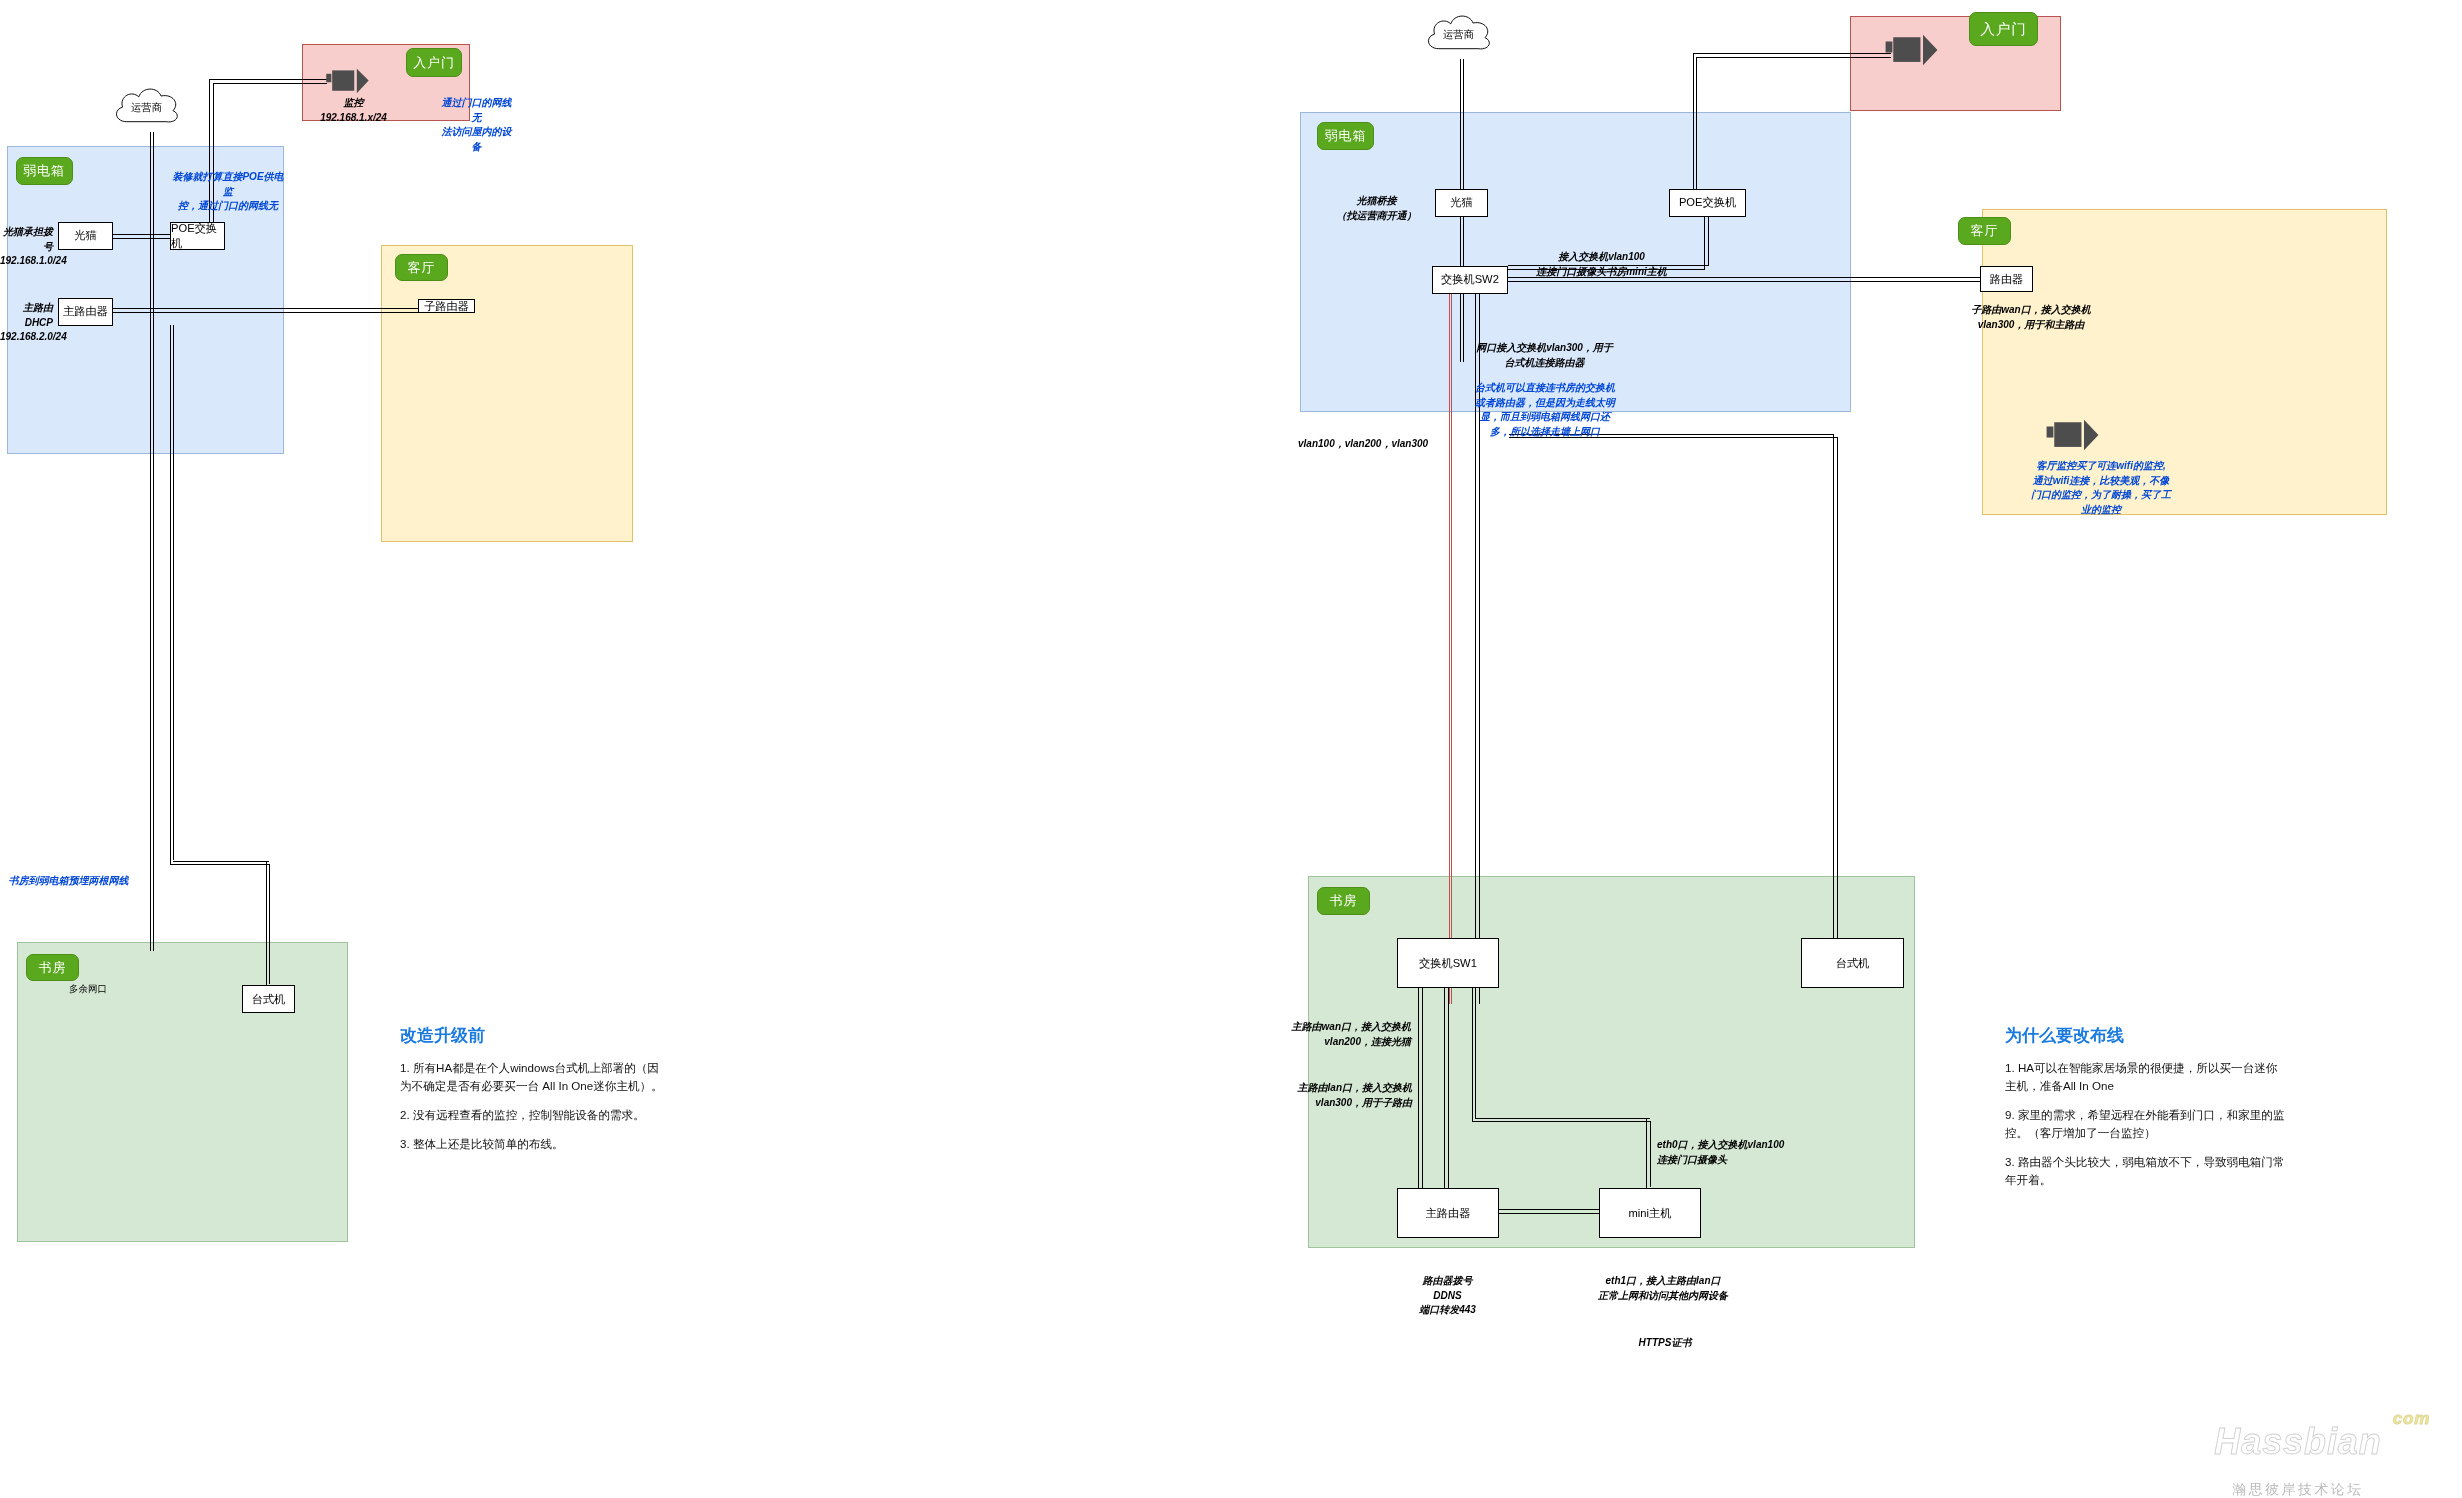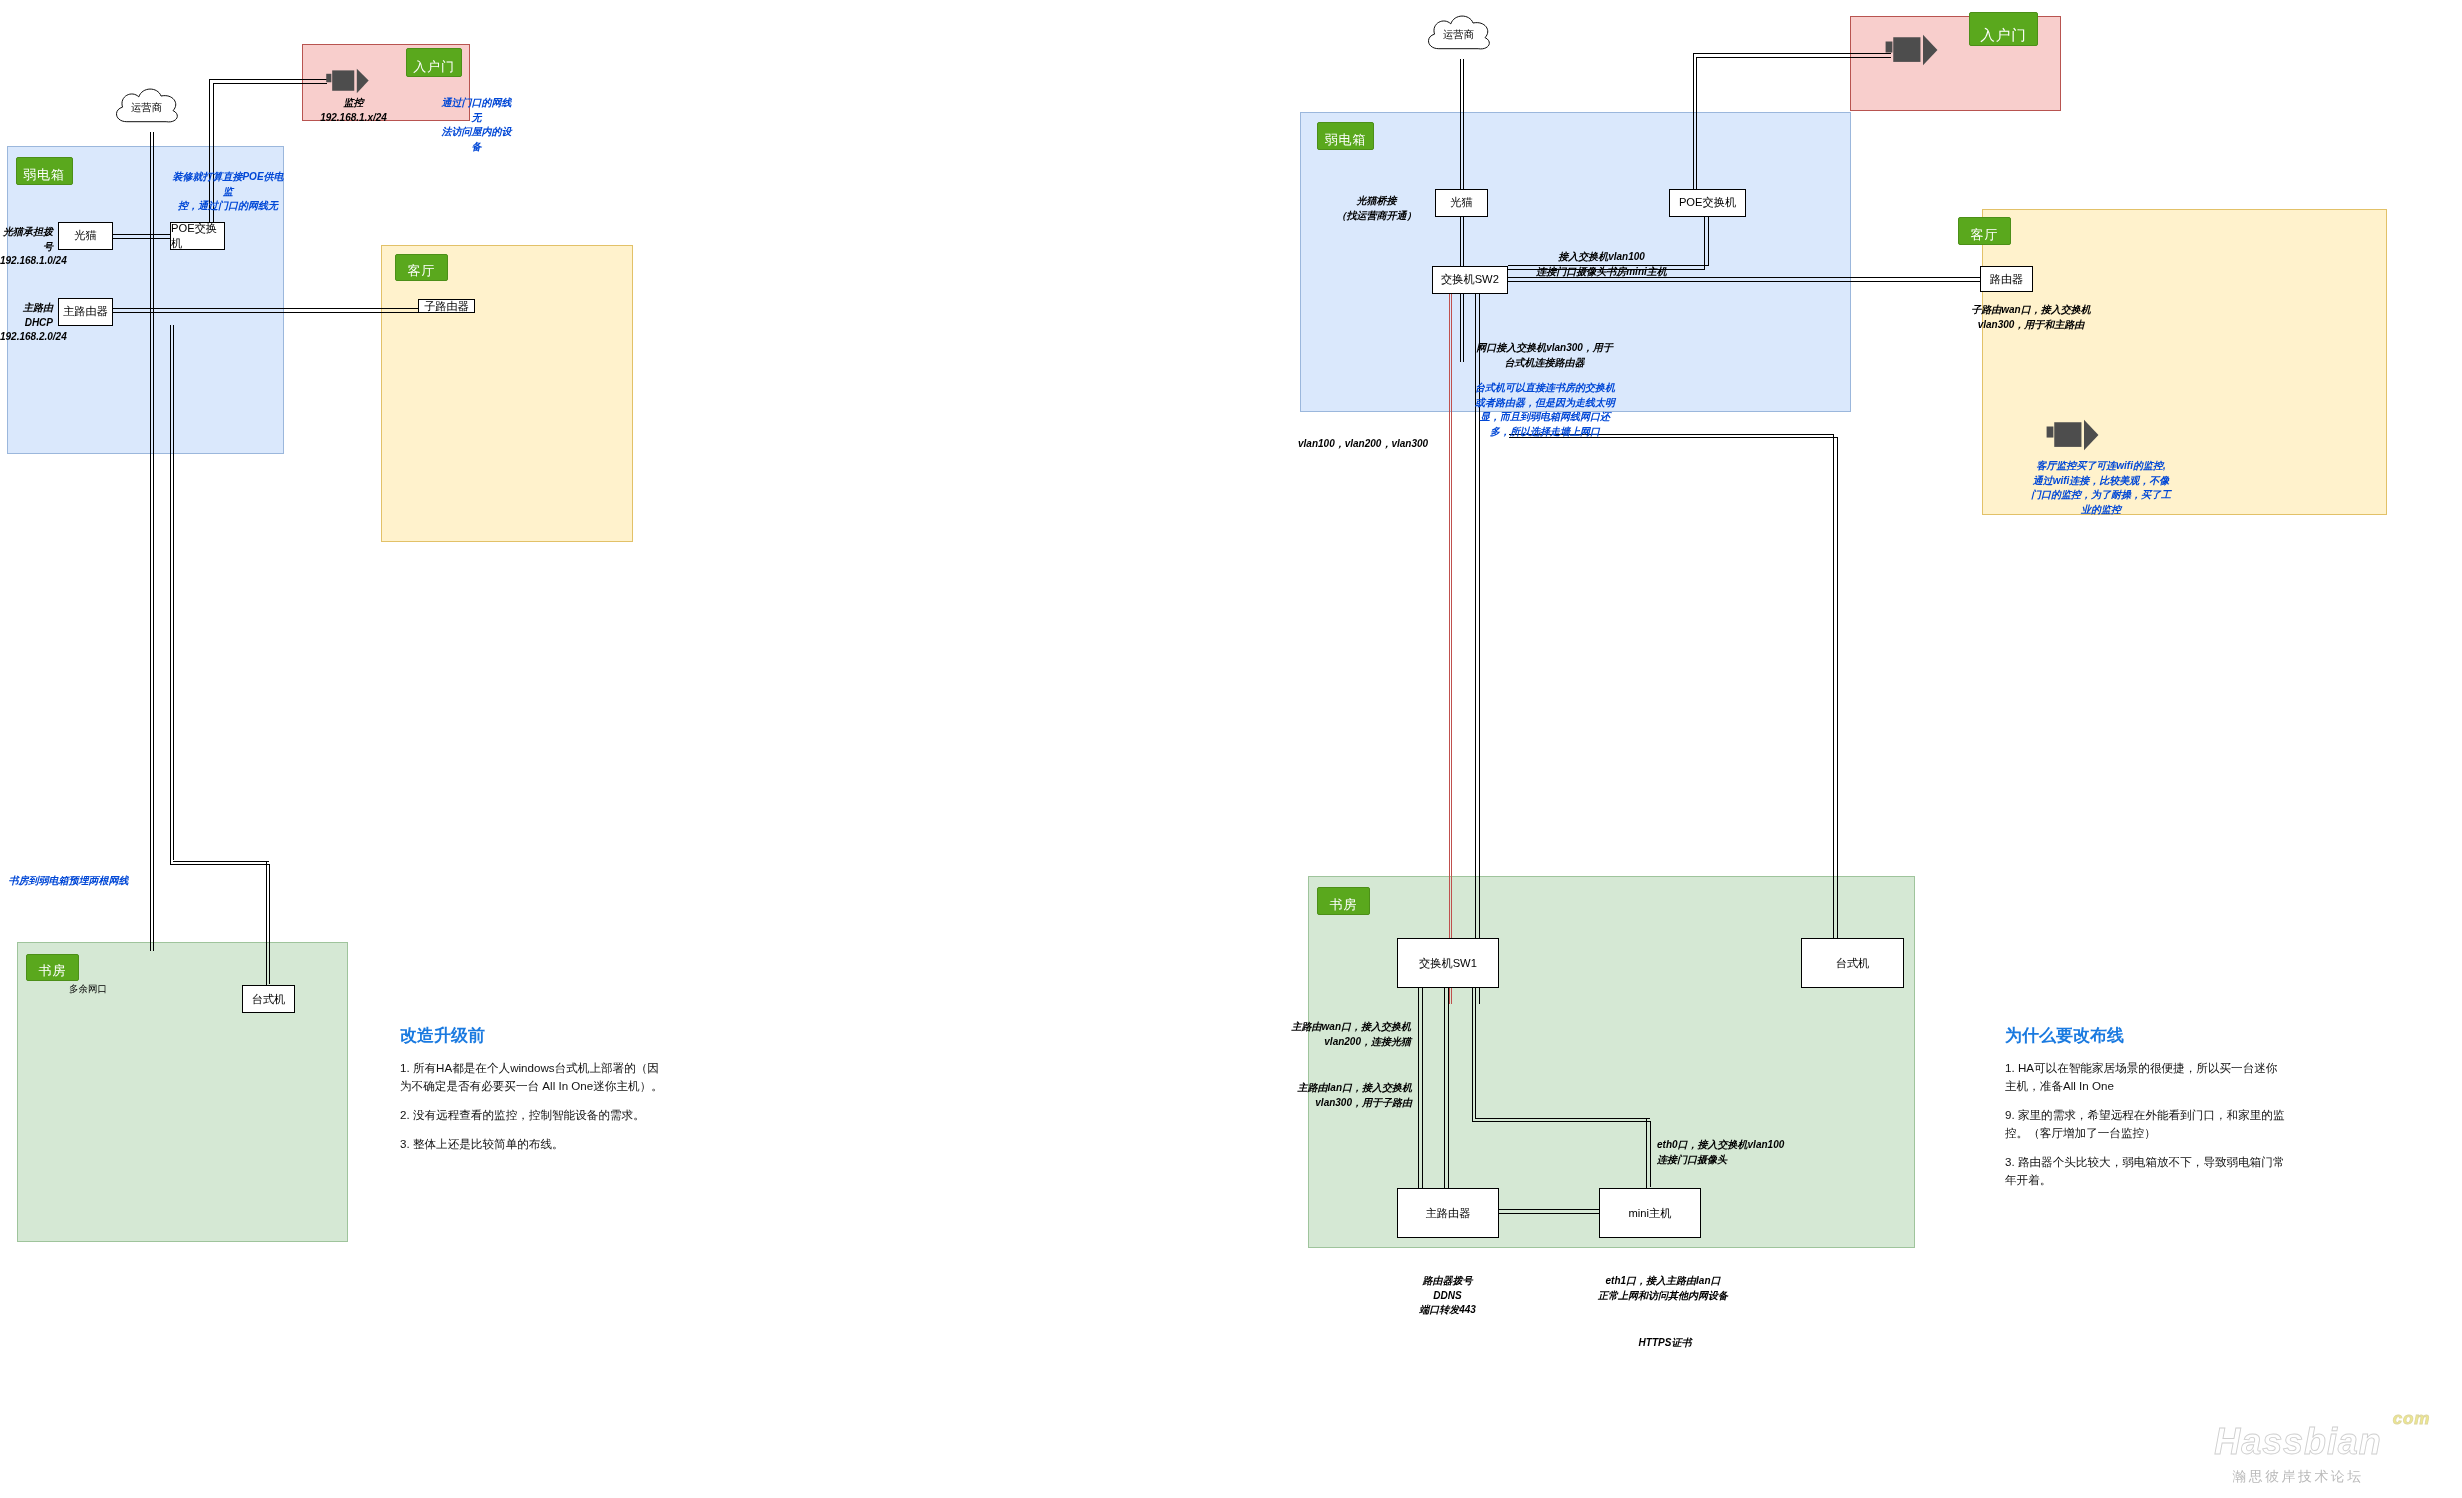--- a/index.html
+++ b/index.html
@@ -8,22 +8,22 @@
 
   
   .zone{position:absolute;box-sizing:border-box;}
   .zone.blue{background:#dae8fc;border:0.9px solid #9bb7dc;}
   .zone.green{background:#d5e8d4;border:0.9px solid #9fc49c;}
   .zone.yellow{background:#fff2cc;border:0.9px solid #e2c168;}
   .zone.pink{background:#f8cecc;border:0.9px solid #b85450;}
 
   
   .roomtag{position:absolute;box-sizing:border-box;background:#5aa81d;
-    border:0.9px solid #4c8f18;border-radius:2px;color:#fff;
-    display:flex;align-items:flex-end;justify-content:center;
+    border:0.9px solid #4c8f18;border-radius:7px;color:#fff;
+    display:flex;align-items:center;justify-content:center;
     font-size:20px;letter-spacing:0.9px;}
 
   
   .devbox{position:absolute;box-sizing:border-box;background:#ffffff;
     border:0.9px solid #000;display:flex;align-items:center;justify-content:center;
     font-size:11.2px;color:#000;z-index:6;}
 
   
   .cloud{position:absolute;z-index:6;}
   .cloud span{position:absolute;left:0;top:0;width:100%;height:100%;
@@ -48,21 +48,21 @@
   .caption{position:absolute;z-index:8;}
   .caption h3{margin:0 0 12px 0;font-size:17px;color:#1a7ae0;font-weight:bold;}
   .caption p{margin:0 0 11.2px 0;font-size:11.6px;color:#111;line-height:1.55;}
 
   
   #wm{position:absolute;z-index:20;text-align:center;}
   #wm .wmtop{font-size:36px;font-style:italic;font-weight:bold;color:#fff;
     -webkit-text-stroke:0.9px #cfcfcf;letter-spacing:0.9px;position:relative;line-height:1;}
   #wm .wmcom{position:absolute;right:-3.4px;top:-13.8px;font-size:17px;color:#efe98c;
     -webkit-text-stroke:0.9px #ddd6a0;font-style:italic;font-weight:bold;}
-  #wm .wmsub{font-size:13.8px;color:#b9b9b9;letter-spacing:2.6px;margin-top:8px;}
+  #wm .wmsub{font-size:13.8px;color:#b9b9b9;letter-spacing:2.6px;margin-top:21px;}
 </style>
 </head>
 <body>
 
 <div id="stage">
 
   <div class="cloud" style="left:108px;top:82px;width:77px;height:52px;">
     <svg width="77" height="52" viewBox="0 0 90 60">
       <path d="M22 46 C8 46 6 32 17 29 C13 16 28 9 36 17 C40 5 58 5 62 16
                C76 13 84 25 76 33 C86 38 80 48 68 46 Z" fill="#fff" stroke="#000" stroke-width="1.1"></path>

